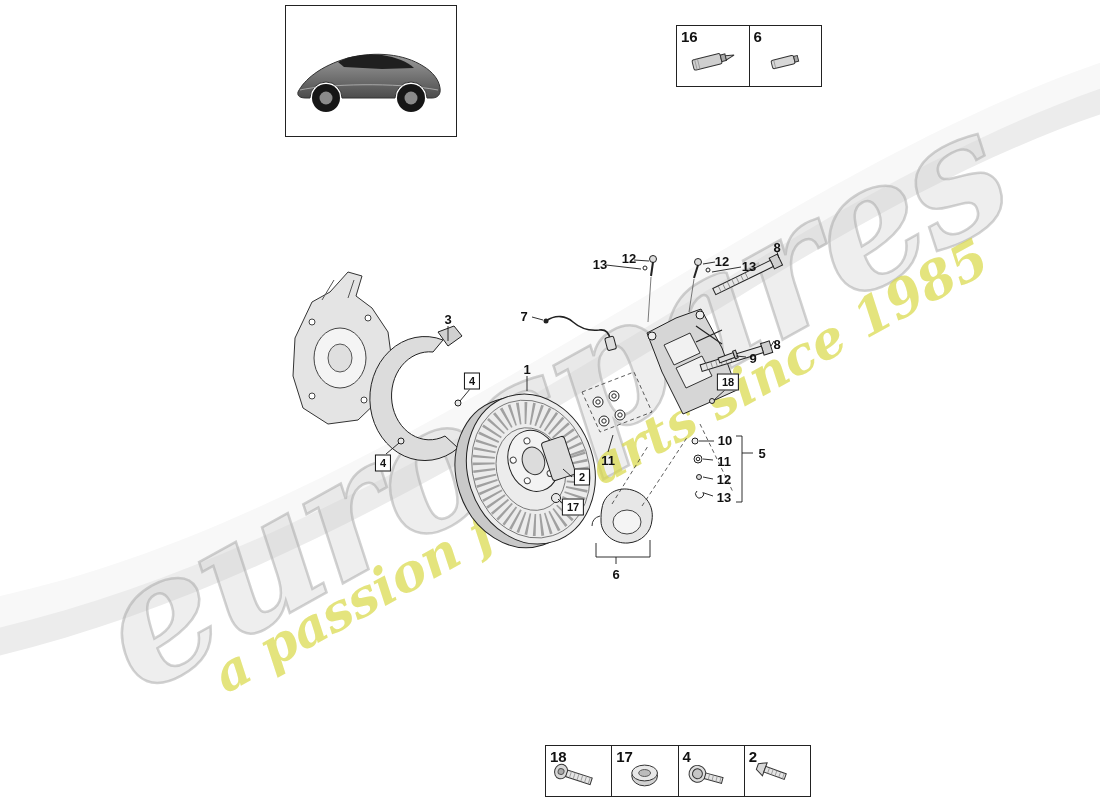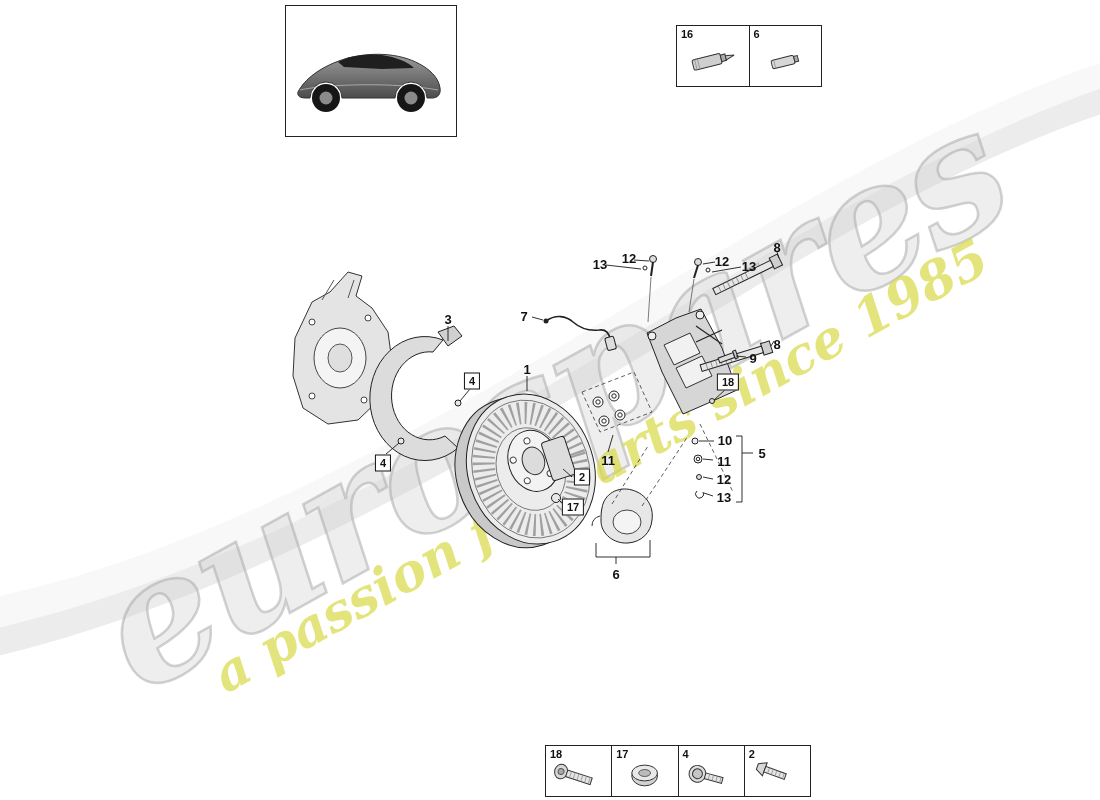--- a/index.html
+++ b/index.html
@@ -21,21 +21,21 @@
   .plabel{position:absolute;z-index:4;font-weight:bold;font-size:13px;color:#111;
           transform:translate(-50%,-50%);line-height:1;cursor:pointer;}
   .plabel.boxed{border:1.3px solid #111;background:#fff;padding:2px 4px;font-size:11px;}
   .box{position:absolute;border:1.5px solid #222;background:rgba(255,255,255,0.9);z-index:5;}
   .car-box{left:285px;top:5px;width:170px;height:130px;}
   .parts-box{display:flex;}
   .top-box{left:676px;top:25px;width:144px;height:60px;}
   .bottom-box{left:545px;top:745px;width:264px;height:50px;}
   .cell{flex:1;position:relative;border-right:1.5px solid #222;}
   .cell:last-child{border-right:none;}
-  .cellnum{position:absolute;top:2px;left:4px;font-size:11px;font-weight:bold;color:#111;}
+  .cellnum{position:absolute;top:2px;left:4px;font-size:15px;font-weight:bold;color:#111;}
   .cellicon{position:absolute;left:0;top:8px;width:100%;height:80%;}
 </style>
 </head>
 <body>
 
 <div class="canvas">
 
   <svg class="layer swoosh" viewBox="0 0 1100 800">
     <path d="M -20 612 C 250 560 520 380 760 240 C 900 158 1010 100 1120 62 L 1120 108 C 1000 146 880 210 740 296 C 520 430 260 598 -20 660 Z" fill="#ececec"></path>
     <path d="M -20 600 C 250 548 520 368 760 228 C 900 146 1010 92 1120 56 L 1120 82 C 1005 120 890 180 750 264 C 530 398 260 572 -20 632 Z" fill="#f8f8f8"></path>

